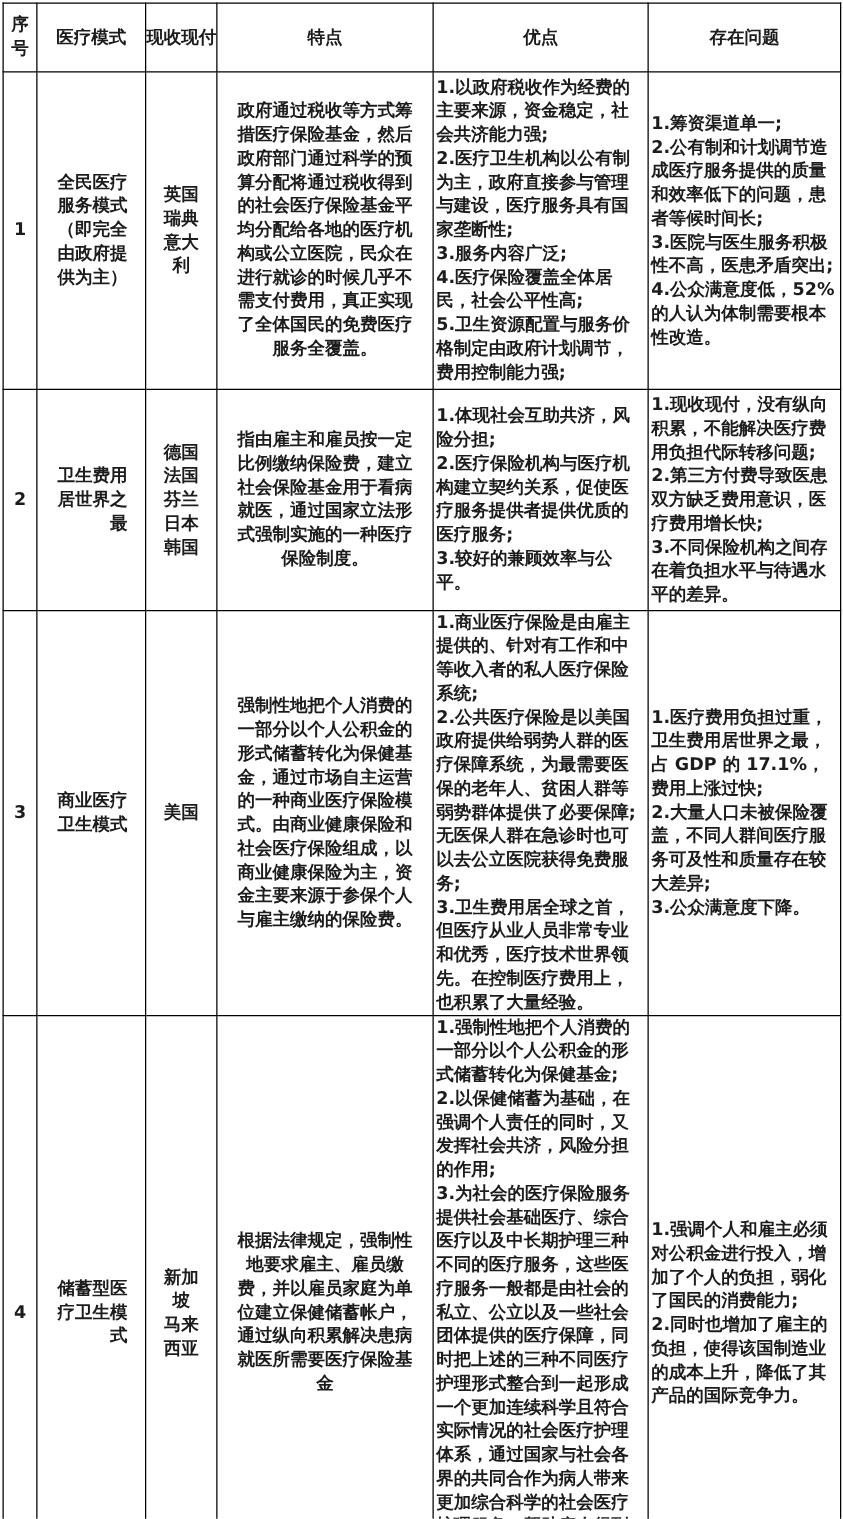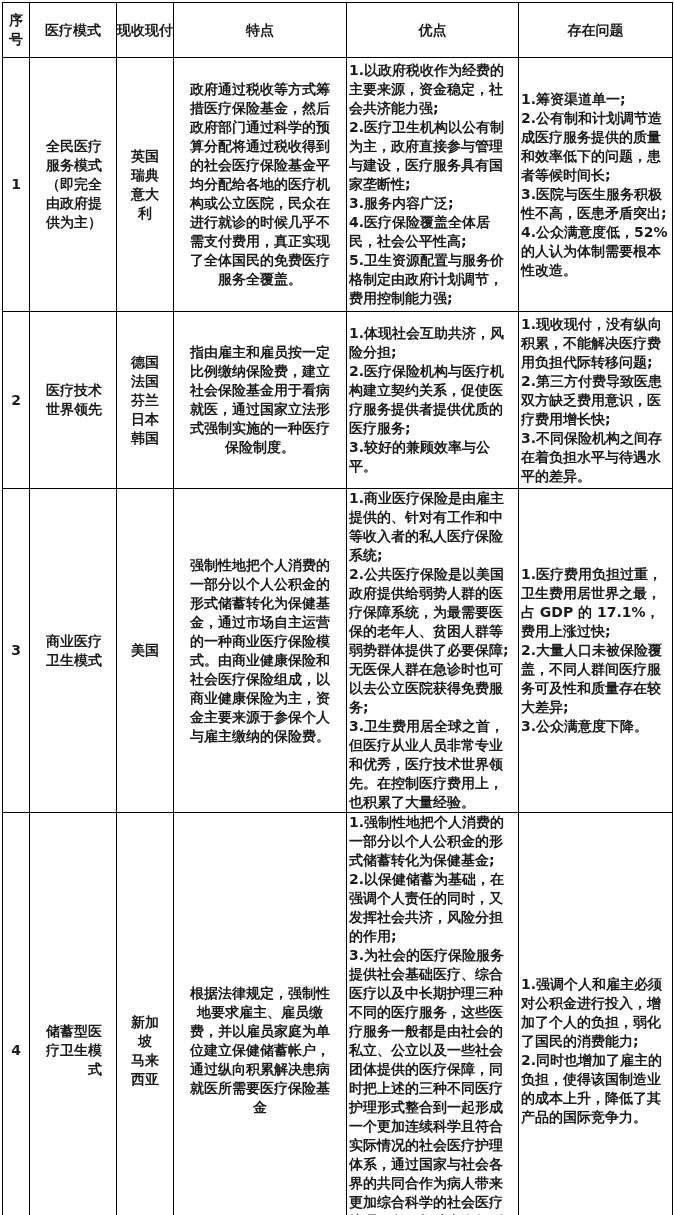--- a/index.html
+++ b/index.html
@@ -81,21 +81,21 @@
 3.服务内容广泛;
 4.医疗保险覆盖全体居民，社会公平性高;
 5.卫生资源配置与服务价格制定由政府计划调节，费用控制能力强;</td>
       <td class="c-prob">1.筹资渠道单一;
 2.公有制和计划调节造成医疗服务提供的质量和效率低下的问题，患者等候时间长;
 3.医院与医生服务积极性不高，医患矛盾突出;
 4.公众满意度低，52%的人认为体制需要根本性改造。</td>
     </tr>
     <tr class="h-r2">
       <td class="c-no">2</td>
-      <td class="c-mode">医疗技术世界领先</td>
+      <td class="c-mode">卫生费用居世界之最</td>
       <td class="c-countries">德国
 法国
 芬兰
 日本
 韩国</td>
       <td class="c-features">指由雇主和雇员按一定比例缴纳保险费，建立社会保险基金用于看病就医，通过国家立法形式强制实施的一种医疗保险制度。</td>
       <td class="c-adv">1.体现社会互助共济，风险分担;
 2.医疗保险机构与医疗机构建立契约关系，促使医疗服务提供者提供优质的医疗服务;
 3.较好的兼顾效率与公平。</td>
       <td class="c-prob">1.现收现付，没有纵向积累，不能解决医疗费用负担代际转移问题;

